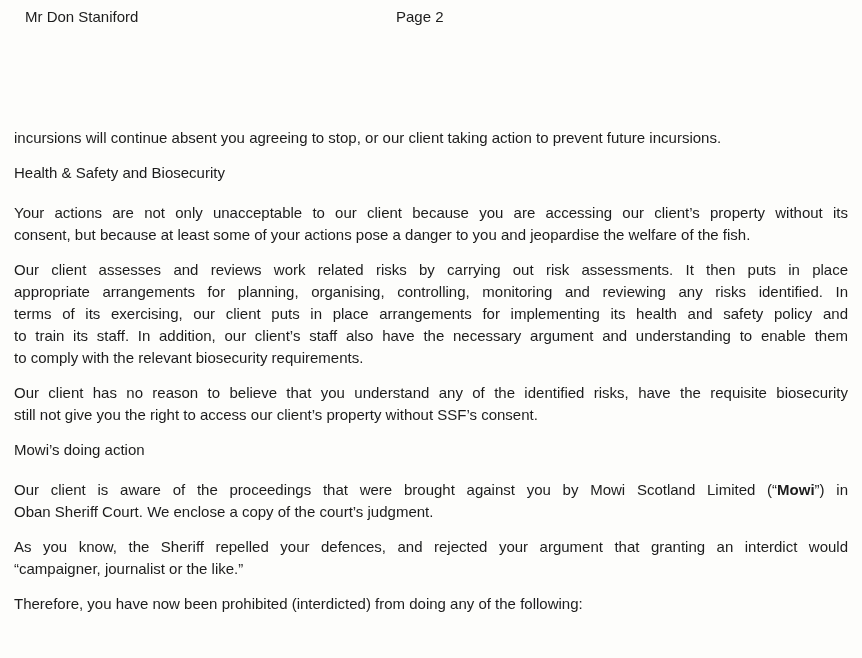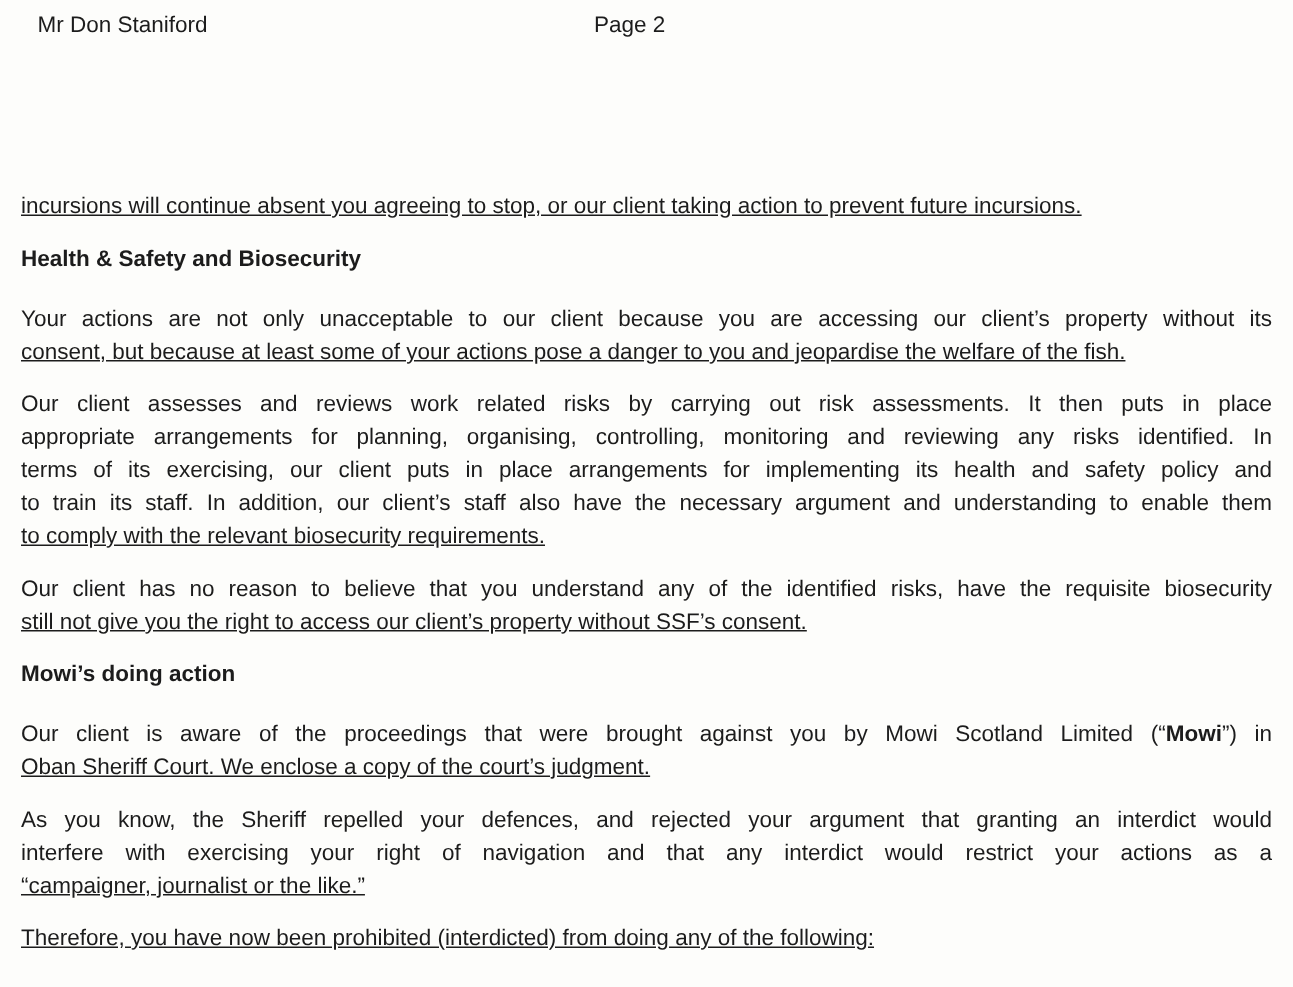--- a/index.html
+++ b/index.html
@@ -25,24 +25,24 @@
   .header-name { position: absolute; left: 25px; top: 0; white-space: nowrap; }
   .header-page { position: absolute; left: 396px; top: 0; white-space: nowrap; }
   .document-body {
     position: absolute;
     top: 0;
     left: 14px;
     width: 834px;
   }
   .document-body > :first-child { margin-top: 127px; }
   .paragraph, .heading { margin-top: 13px; }
-  .heading { font-weight: bold; }
+  .heading { font-weight: normal; }
   .heading + .paragraph { margin-top: 18px; }
   .line { text-align: justify; text-align-last: justify; }
-  .line.last { text-align: left; text-align-last: left; text-decoration: underline; }
+  .line.last { text-align: left; text-align-last: left; }
   .bold { font-weight: bold; }
 </style>
 </head>
 <body>
 
 <div class="page">
   <div class="page-header">
     <span class="header-name">Mr Don Staniford</span>
     <span class="header-page">Page 2</span>
   </div>
@@ -66,20 +66,19 @@
         <div class="line"><span>Our client has no reason to believe that you understand any of the identified risks, have the requisite biosecurity</span></div>
         <div class="line last"><span>still not give you the right to access our client’s property without SSF’s consent.</span></div>
       </div>
       <div class="heading">Mowi’s doing action</div>
       <div class="paragraph">
         <div class="line"><span>Our client is aware of the proceedings that were brought against you by Mowi Scotland Limited (“</span><span class="bold">Mowi</span><span>”) in</span></div>
         <div class="line last"><span>Oban Sheriff Court. We enclose a copy of the court’s judgment.</span></div>
       </div>
       <div class="paragraph">
         <div class="line"><span>As you know, the Sheriff repelled your defences, and rejected your argument that granting an interdict would</span></div>
-        <div class="line"><span>interfere with exercising your right of navigation and that any interdict would restrict your actions as a</span></div>
         <div class="line last"><span>“campaigner, journalist or the like.”</span></div>
       </div>
       <div class="paragraph">
         <div class="line last"><span>Therefore, you have now been prohibited (interdicted) from doing any of the following:</span></div>
       </div>
     </div>
 </div>
 
 </body></html>

